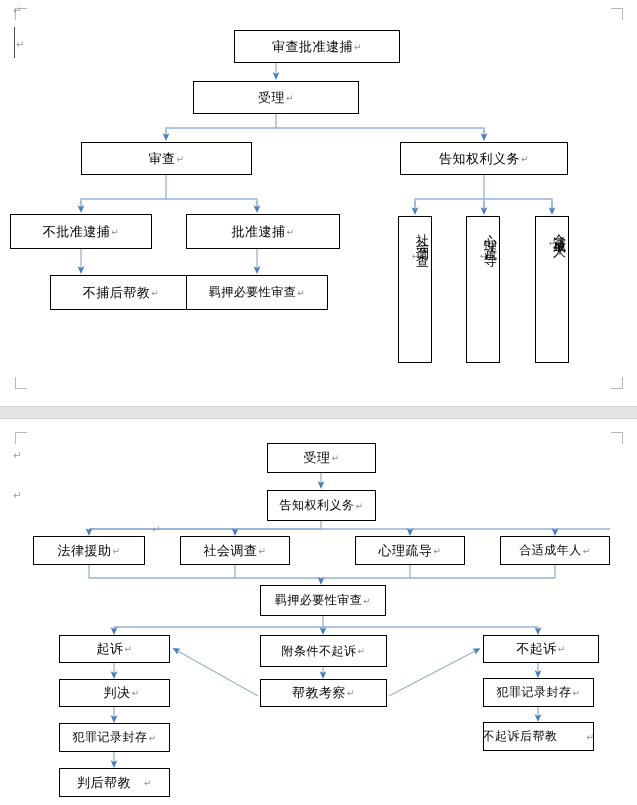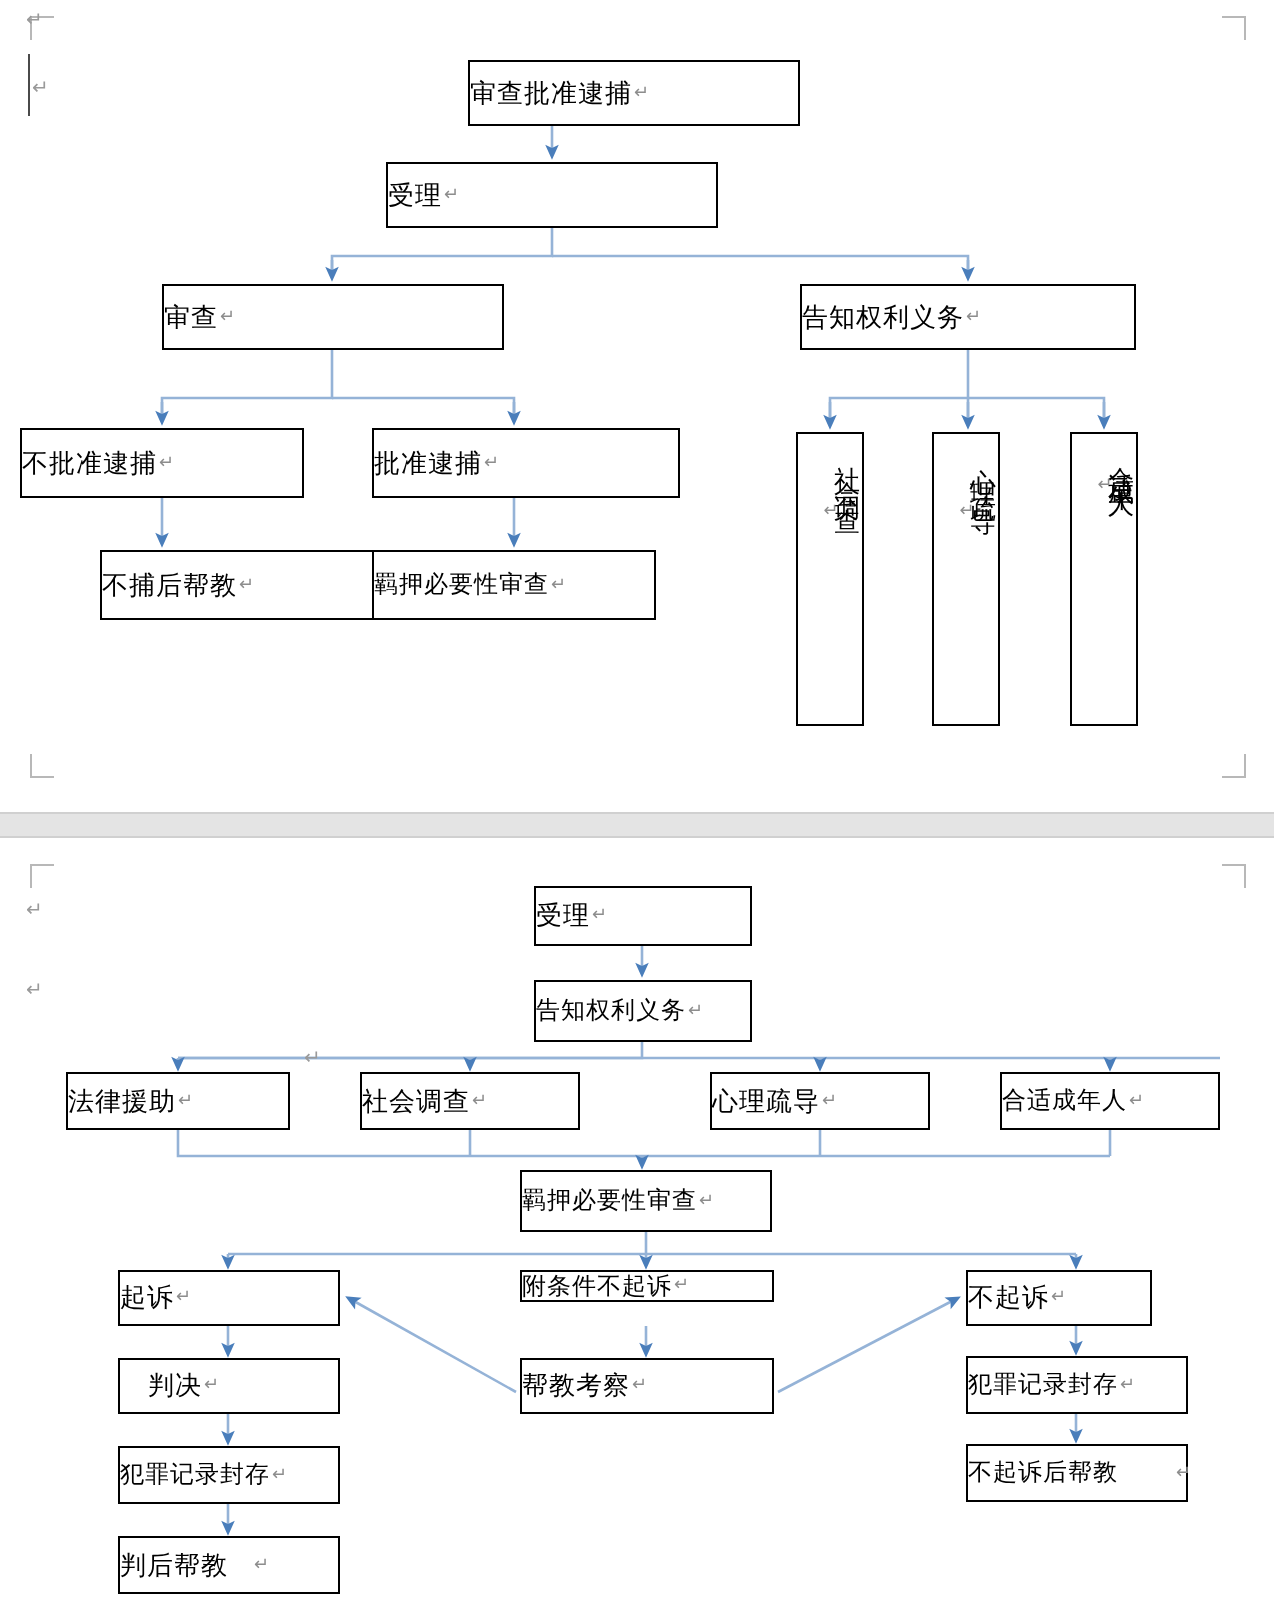--- a/index.html
+++ b/index.html
@@ -71,21 +71,21 @@
 
   
   .node {
     position: absolute;
     box-sizing: border-box;
     border: 1px solid #000000;
     background: #ffffff;
     color: #000000;
     display: flex;
     align-items: center;
-    justify-content: flex-start;
+    justify-content: center;
     font-size: 13px;
     letter-spacing: 0.5px;
     white-space: nowrap;
     font-family: "DejaVu Sans", "Liberation Sans", sans-serif;
   }
   .node .mk {
     color: #8d8d8d;
     font-size: 9px;
     margin-left: 1px;
     align-self: center;
@@ -308,26 +308,26 @@
     <div class="node" style="left:260px; top:166px; width:126px; height:31px; font-size:12px;">
       <span>羁押必要性审查</span>
       <span class="mk">↵</span>
     </div>
 
     <div class="node" style="left:59px; top:216px; width:111px; height:28px;">
       <span>起诉</span>
       <span class="mk">↵</span>
     </div>
 
-    <div class="node" style="left:260px; top:216px; width:127px; height:16px; font-size:12px;">
+    <div class="node" style="left:260px; top:216px; width:127px; height:32px; font-size:12px;">
       <span>附条件不起诉</span>
       <span class="mk">↵</span>
     </div>
 
-    <div class="node" style="left:483px; top:216px; width:93px; height:28px;">
+    <div class="node" style="left:483px; top:216px; width:116px; height:28px;">
       <span>不起诉</span>
       <span class="mk">↵</span>
     </div>
 
     <div class="node" style="left:59px; top:260px; width:111px; height:28px;padding-left:14px;">
       <span>判决</span>
       <span class="mk">↵</span>
     </div>
 
     <div class="node" style="left:260px; top:260px; width:127px; height:28px;">

